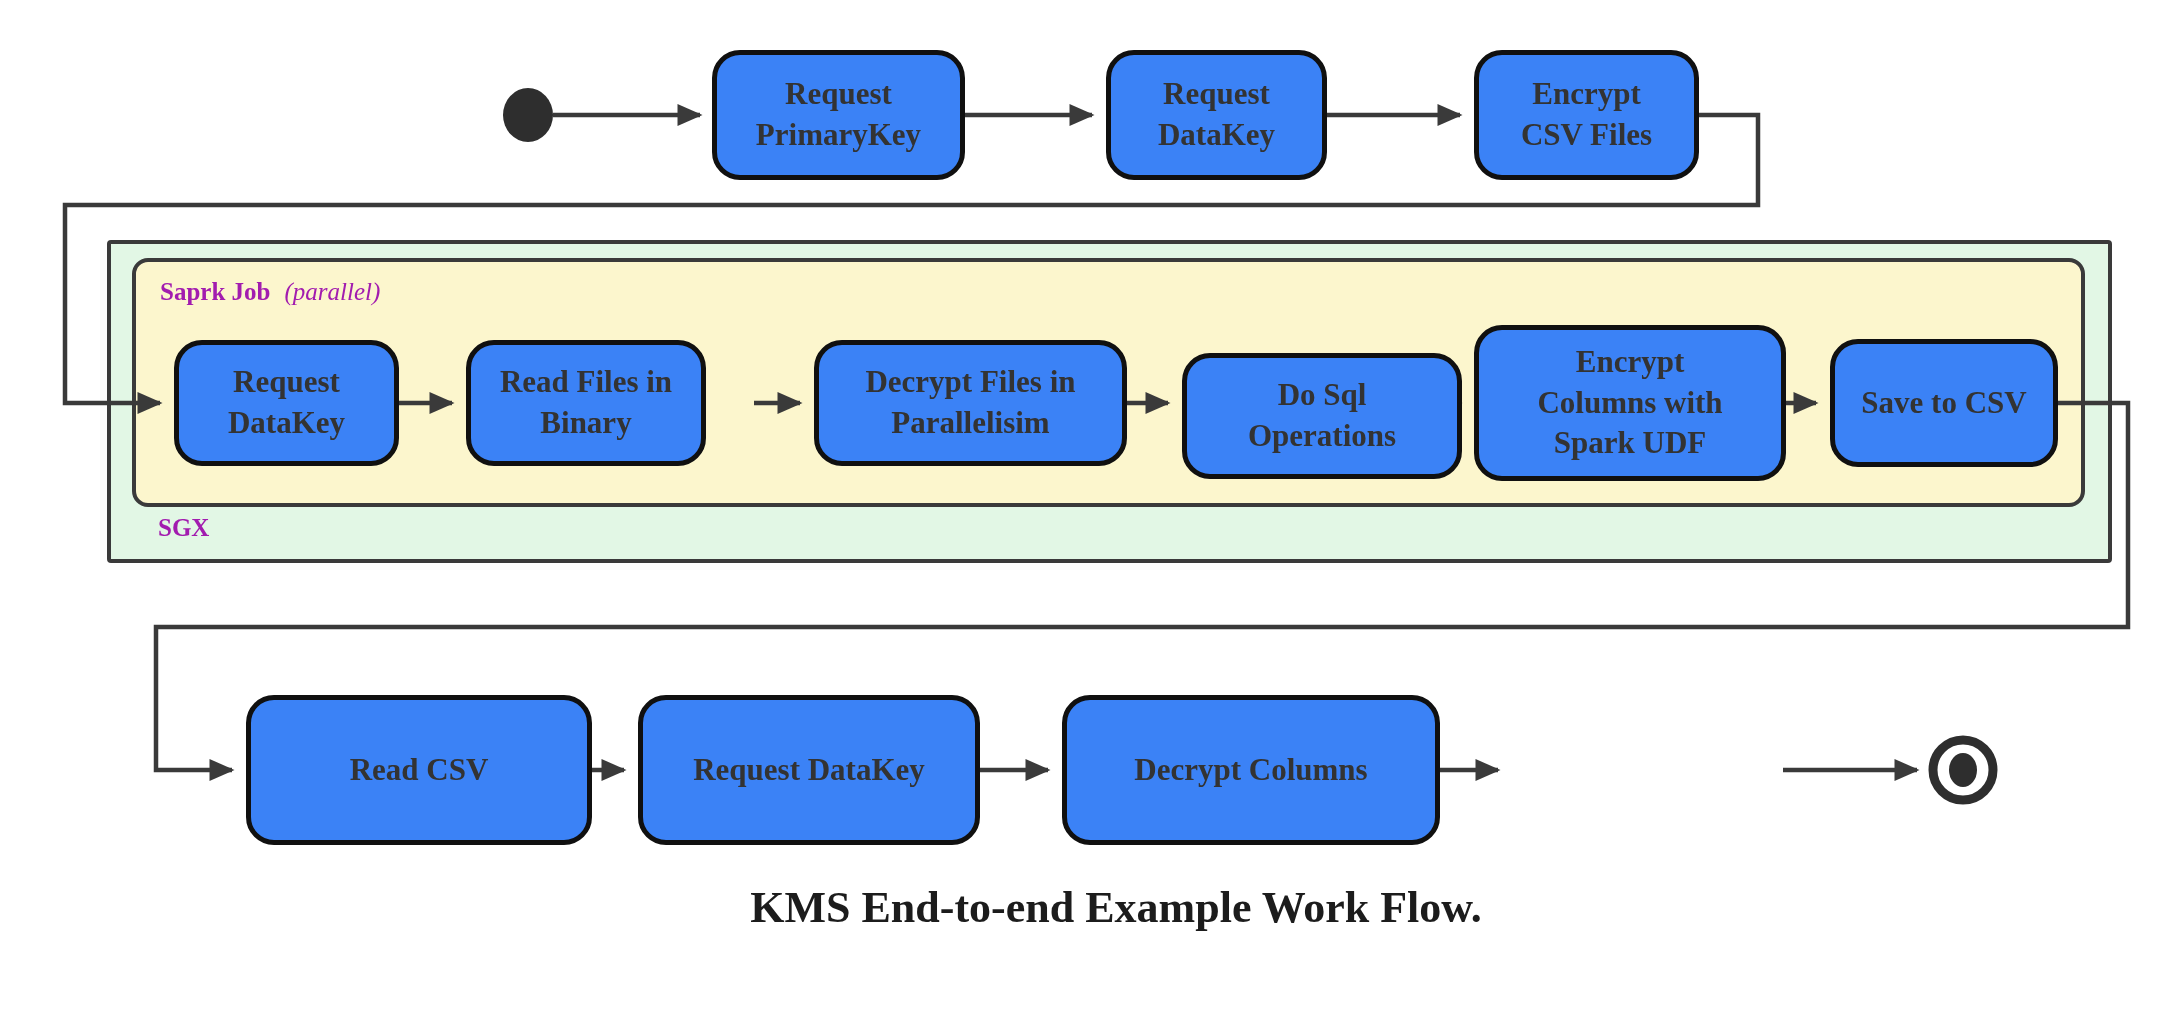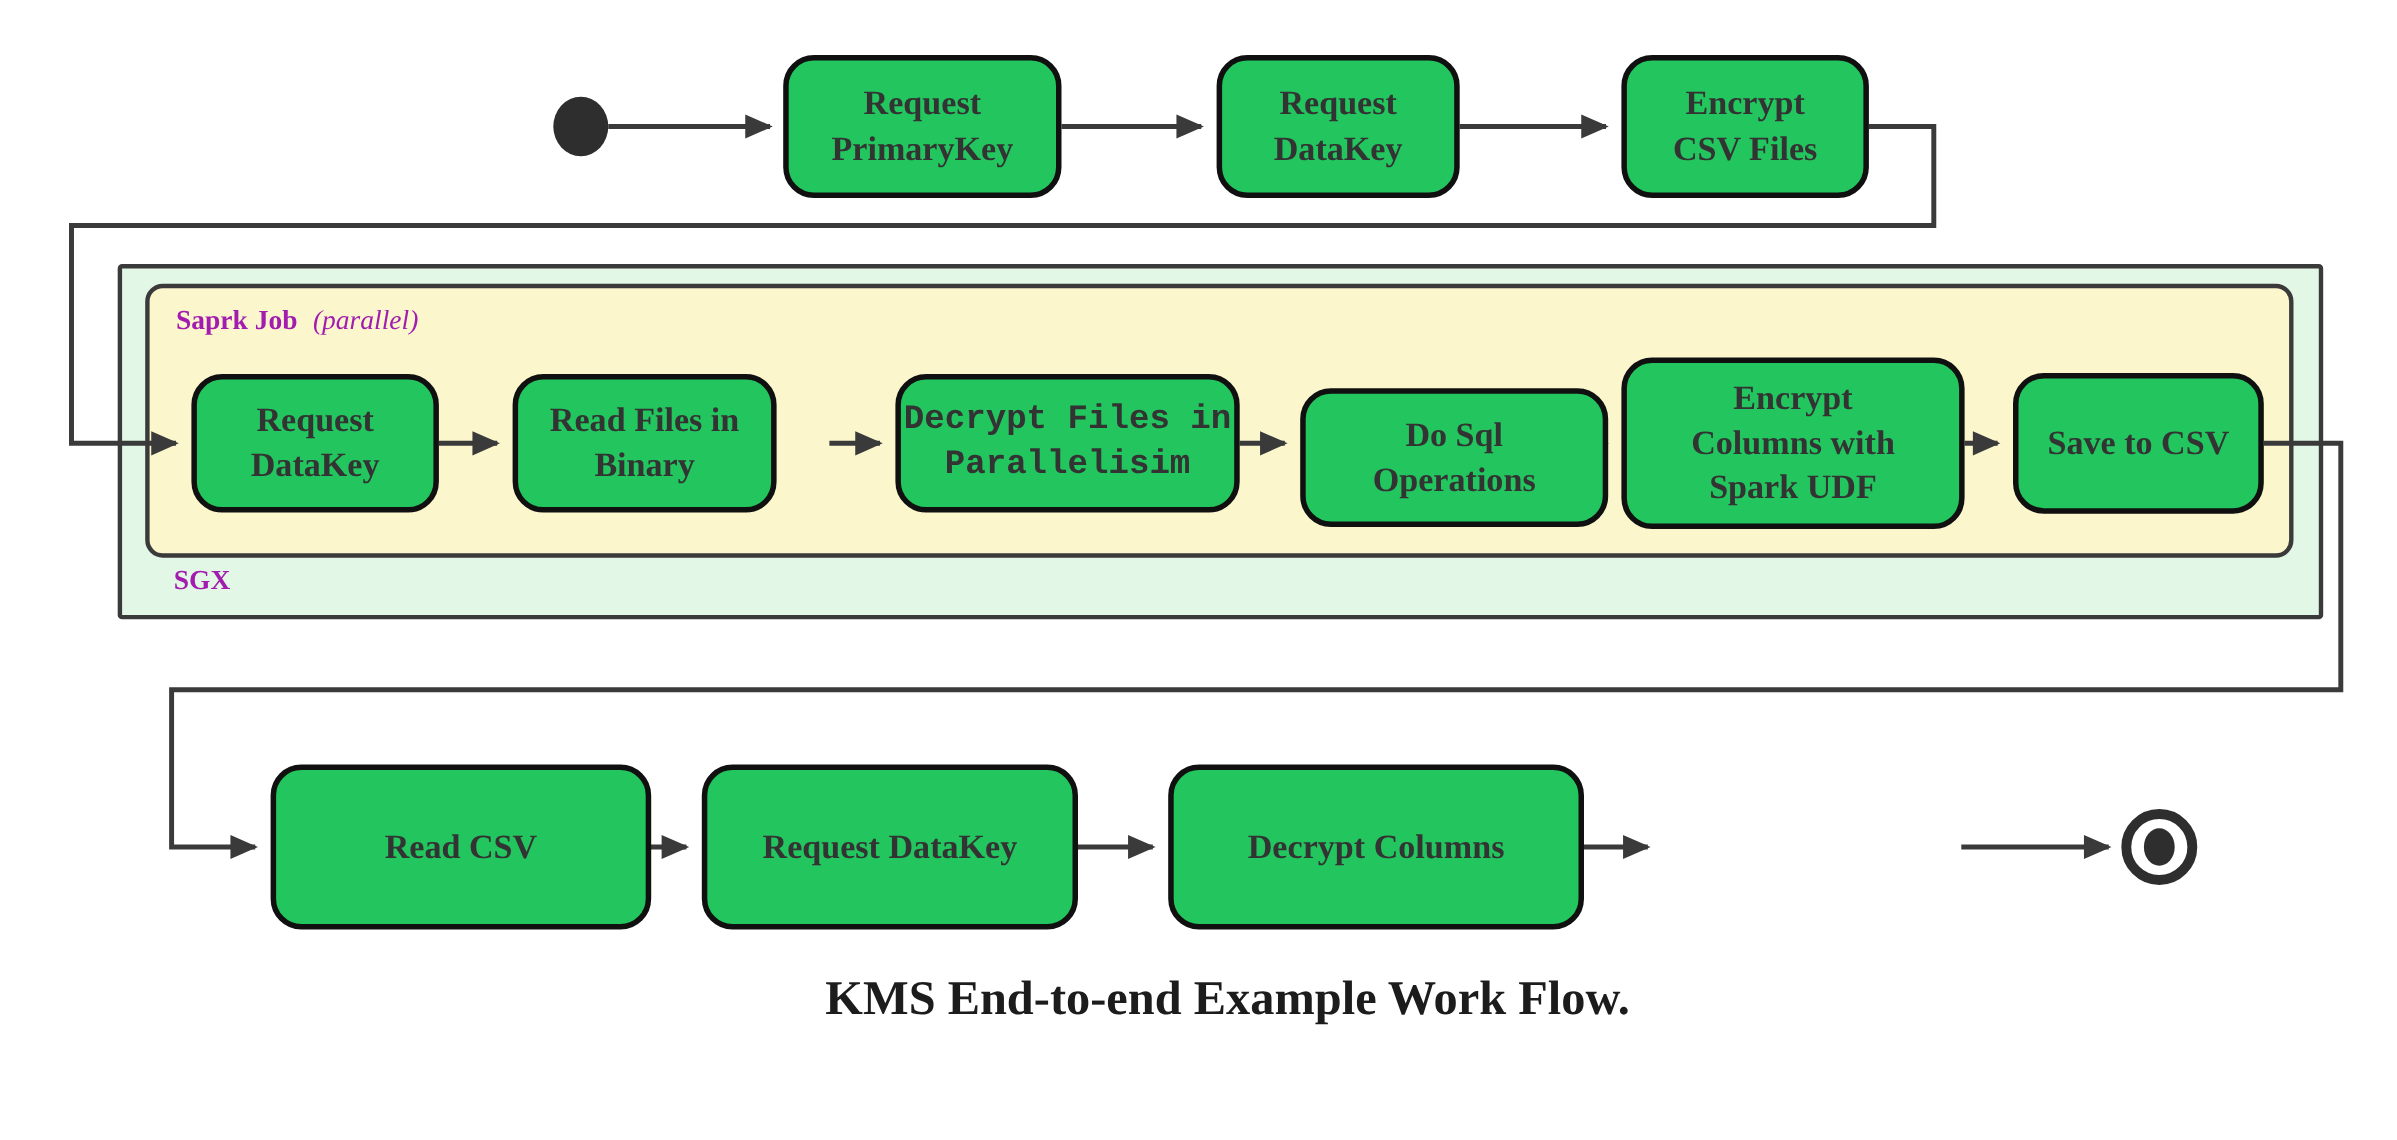--- a/index.html
+++ b/index.html
@@ -23,21 +23,21 @@
   .container-label{
     position:absolute;color:#a21caf;font-size:25px;font-weight:bold;
     white-space:nowrap;
     text-align:center;
   }
   .spark-label{left:160px;top:278px;}
   .spark-label .paren{font-weight:normal;font-style:italic;margin-left:14px;}
   .sgx-label{left:158px;top:514px;}
   .node{
     position:absolute;box-sizing:border-box;
-    background:#22c55e;border:5px solid #101010;border-radius:28px;
+    background:#3b82f6;border:5px solid #101010;border-radius:28px;
     display:flex;align-items:center;justify-content:center;
     color:#333333;font-size:31px;font-weight:bold;line-height:1.32;
     text-align:center;white-space:pre-line;
   }
   .caption{
     position:absolute;left:53px;top:882px;width:2126px;
     text-align:center;color:#1c1c1c;font-size:44px;font-weight:bold;
   }
 </style>
 </head>
@@ -89,21 +89,21 @@
 PrimaryKey</div>
   <div class="node" style="left:1106px;top:50px;width:221px;height:130px;">Request
 DataKey</div>
   <div class="node" style="left:1474px;top:50px;width:225px;height:130px;">Encrypt
 CSV Files</div>
 
   <div class="node" style="left:174px;top:340px;width:225px;height:126px;">Request
 DataKey</div>
   <div class="node" style="left:466px;top:340px;width:240px;height:126px;">Read Files in
 Binary</div>
-  <div class="node" style="left:814px;top:340px;width:313px;height:126px;font-family:Liberation Mono, monospace;">Decrypt Files in
+  <div class="node" style="left:814px;top:340px;width:313px;height:126px;">Decrypt Files in
 Parallelisim</div>
   <div class="node" style="left:1182px;top:353px;width:280px;height:126px;">Do Sql
 Operations</div>
   <div class="node" style="left:1474px;top:325px;width:312px;height:156px;">Encrypt
 Columns with
 Spark UDF</div>
   <div class="node" style="left:1830px;top:339px;width:228px;height:128px;">Save to CSV</div>
 
   <div class="node" style="left:246px;top:695px;width:346px;height:150px;">Read CSV</div>
   <div class="node" style="left:638px;top:695px;width:342px;height:150px;">Request DataKey</div>

